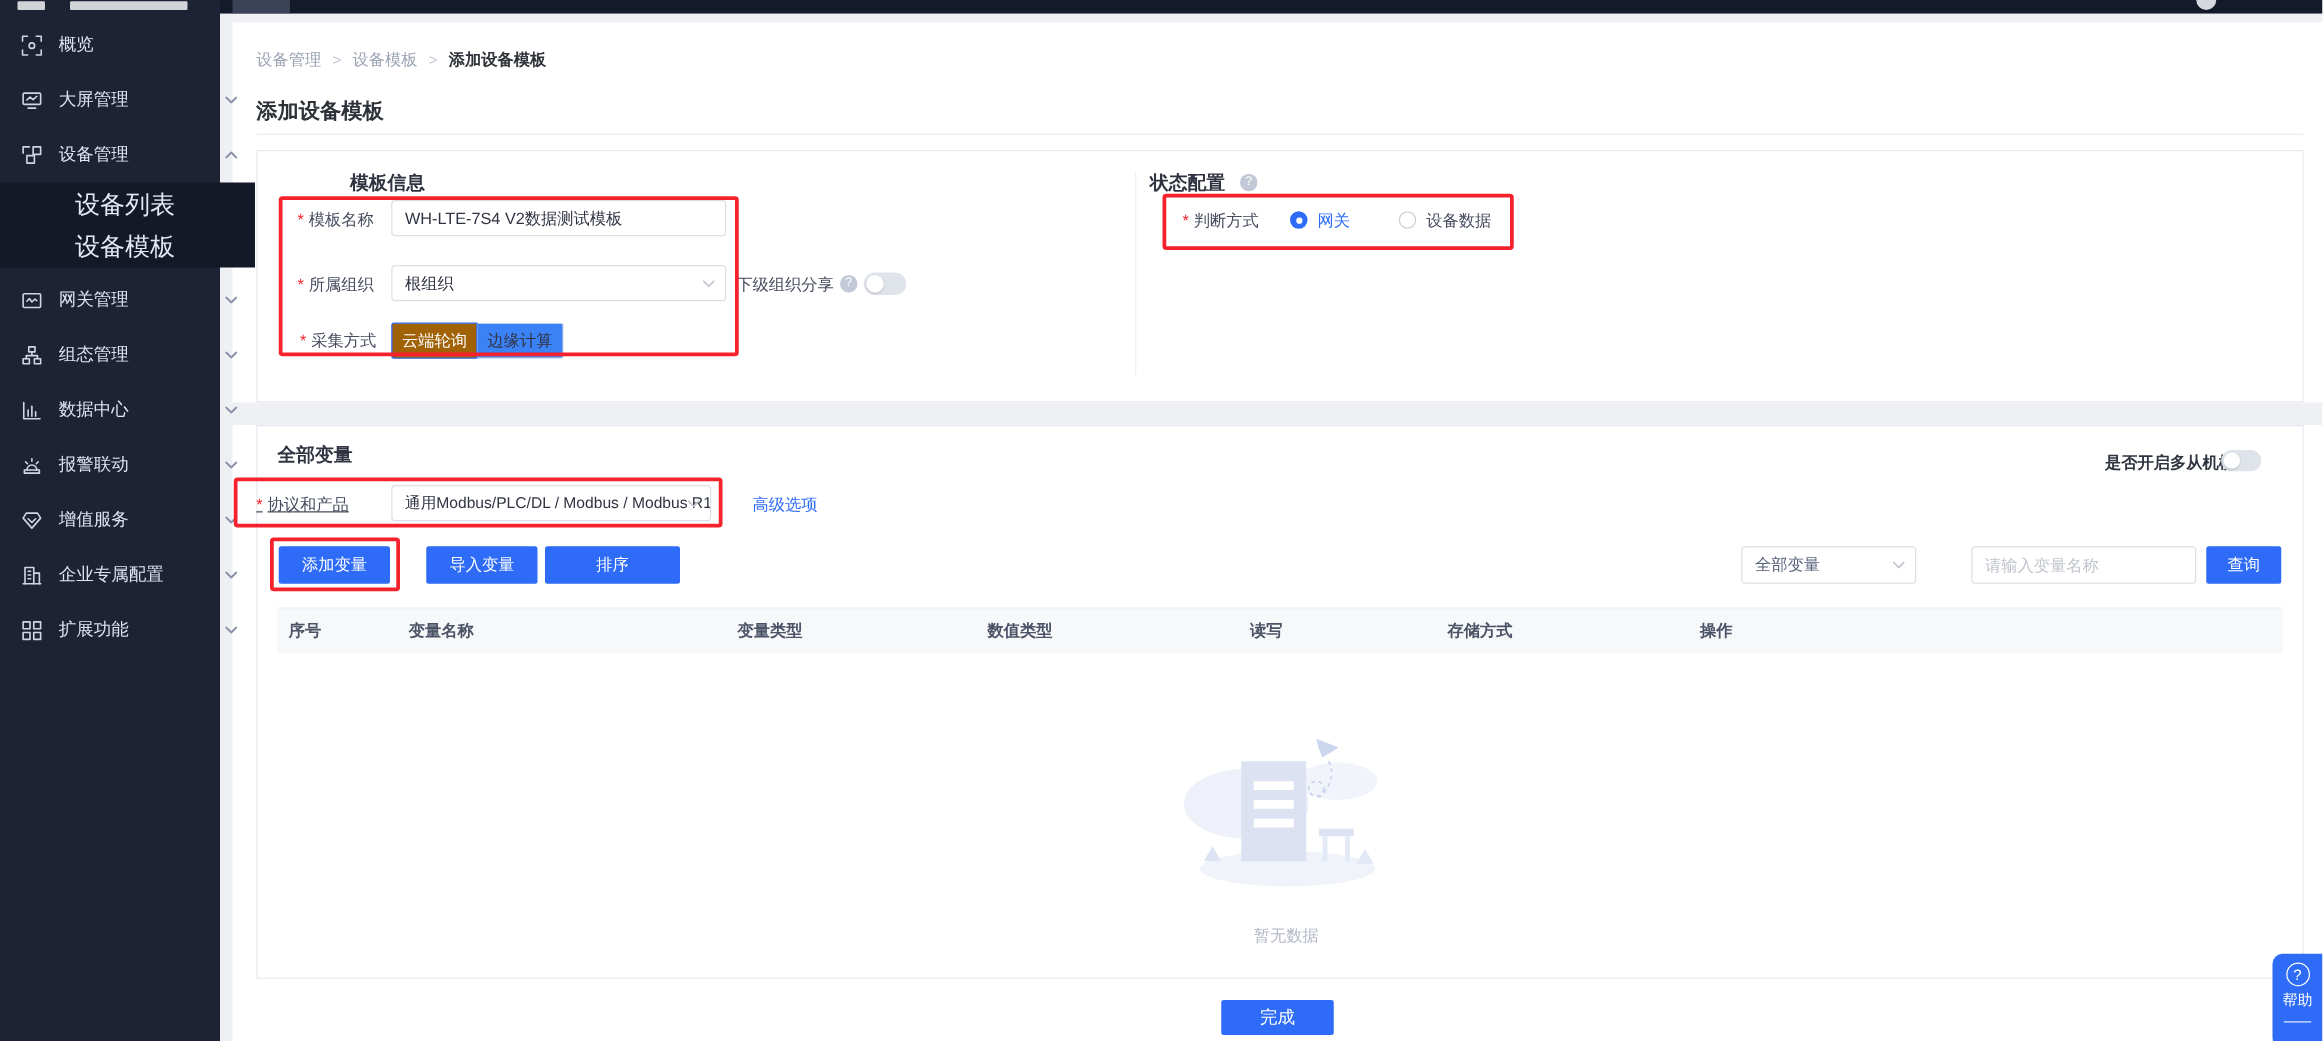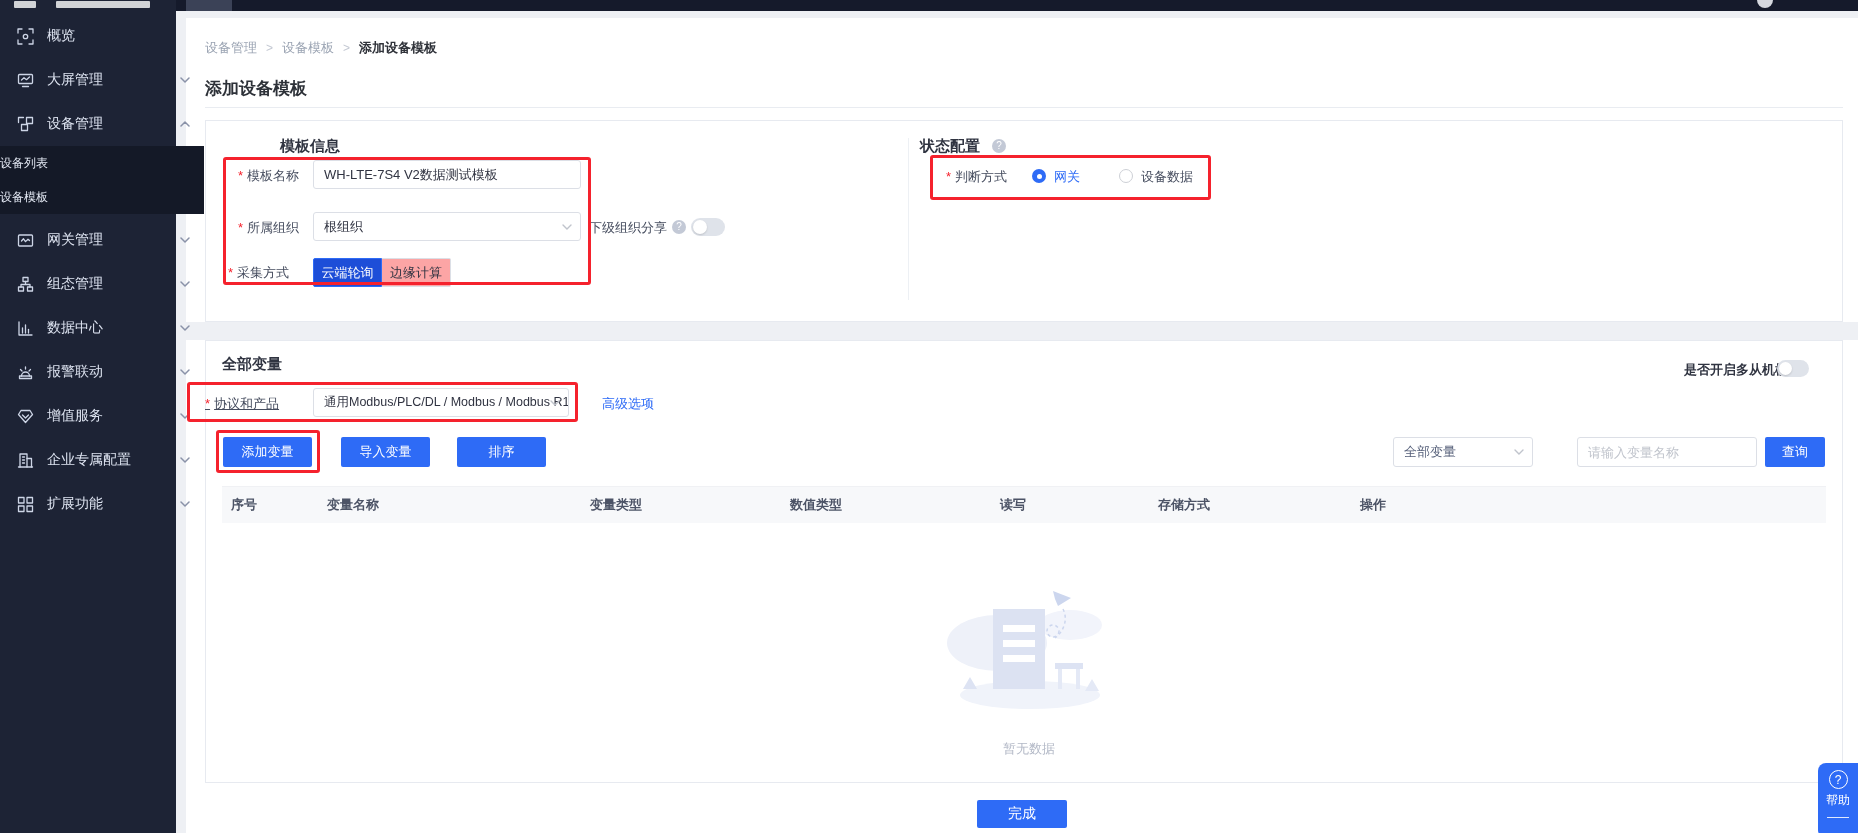--- a/index.html
+++ b/index.html
@@ -15,21 +15,21 @@
   .topbar-tab{left:10px;top:0;width:46px;height:11px;background:#3b4257;}
   .avatar{left:1757px;top:-8px;width:16px;height:16px;border-radius:50%;background:#d5d8de;z-index:4;}
   
   .sidebar{left:0;top:0;width:176px;height:833px;background:#1d2335;z-index:3;}
   .brand-frag{position:absolute;background:rgba(255,255,255,.8);border-radius:1px;}
   .menu{position:absolute;left:0;top:14px;width:204px;}
   .side-item{height:44px;display:flex;align-items:center;padding:0 14px 0 17px;color:#dde3f0;font-size:14px;cursor:pointer;}
   .side-item .ico{width:17px;height:17px;margin-right:13px;flex:none;}
   .side-item .chev{margin-left:auto;flex:none;}
   .sub-panel{background:#141927;}
-  .sub-item{height:34px;display:flex;align-items:center;font-size:12px;color:#e4e9f4;cursor:pointer;}
+  .sub-item{height:34px;display:flex;align-items:center;padding-left:60px;font-size:20px;color:#e4e9f4;cursor:pointer;}
   .gap4{height:4px;}
   svg.lin{fill:none;stroke:#cdd5e6;stroke-width:1.3;stroke-linecap:round;stroke-linejoin:round;}
   svg.chv{fill:none;stroke:#8a92a8;stroke-width:1.5;stroke-linecap:round;stroke-linejoin:round;}
   
   .gray{background:#eef0f4;}
   .breadcrumb{left:205px;top:39px;display:flex;align-items:center;gap:9px;font-size:13px;color:#9aa3b2;}
   .breadcrumb .sep{color:#c3c8d2;font-size:12px;}
   .breadcrumb .cur{color:#30333a;font-weight:bold;}
   .page-title{left:205px;top:77px;font-size:17px;font-weight:bold;color:#2d3138;}
   .hline{height:1px;background:#e9ecf1;}
@@ -40,23 +40,23 @@
   .inp{border:1px solid #dcdfe6;border-radius:3px;background:#fff;box-sizing:border-box;
        font-size:13px;color:#303341;padding:0 10px;font-family:inherit;}
   input.inp{outline:none;}
   input.inp::placeholder{color:#c0c4cc;}
   .selbox{border:1px solid #dcdfe6;border-radius:3px;background:#fff;box-sizing:border-box;
           display:flex;align-items:center;padding:0 24px 0 10px;font-size:13px;color:#303341;
           overflow:hidden;white-space:nowrap;cursor:pointer;}
   .selbox .chevd{position:absolute;right:8px;top:50%;margin-top:-3px;}
   .btn-primary{background:#2e6bf6;color:#fff;border:none;border-radius:2px;font-size:13px;
                display:flex;align-items:center;justify-content:center;cursor:pointer;font-family:inherit;}
-  .seg-on{background:#1d4ed8;color:#fff;border:1px solid #2e6bf6;border-radius:2px 0 0 2px;
+  .seg-on{background:#a16207;color:#fff;border:1px solid #2e6bf6;border-radius:2px 0 0 2px;
           display:flex;align-items:center;justify-content:center;font-size:13px;cursor:pointer;box-sizing:border-box;}
-  .seg-off{background:#fca5a5;color:#303341;border:1px solid #dcdfe6;border-left:none;border-radius:0 2px 2px 0;
+  .seg-off{background:#3b82f6;color:#303341;border:1px solid #dcdfe6;border-left:none;border-radius:0 2px 2px 0;
           display:flex;align-items:center;justify-content:center;font-size:13px;cursor:pointer;box-sizing:border-box;}
   .vline{width:1px;background:#edf0f4;}
   .switch{border-radius:10px;background:#dfe3ea;cursor:pointer;}
   .switch::after{content:"";position:absolute;top:2px;left:2px;width:14px;height:14px;border-radius:50%;background:#fff;box-shadow:0 1px 2px rgba(0,0,0,.15);}
   .switch.sm::after{width:13px;height:13px;}
   .qmark{width:14px;height:14px;border-radius:50%;background:#c3c9d6;color:#fff;font-size:10px;
          line-height:14px;text-align:center;cursor:pointer;}
   .radio{width:14px;height:14px;border-radius:50%;box-sizing:border-box;cursor:pointer;}
   .radio.on{background:#2e6bf6;}
   .radio.on::after{content:"";display:block;width:5px;height:5px;margin:4.5px auto 0;border-radius:50%;background:#fff;}
@@ -251,21 +251,21 @@
 <div class="abs selbox" style="left:313px;top:212px;width:268px;height:29px;">
   <span>根组织</span>
   <svg class="chevd" width="10" height="6" viewBox="0 0 10 6">
       <path d="M1 1l4 4 4-4" fill="none" stroke="#c0c4cc" stroke-width="1.4" stroke-linecap="round"></path>
     </svg>
 </div>
 <div class="abs lbl" style="left:589px;top:219px;">下级组织分享</div>
 <div class="abs qmark" style="left:672px;top:220px;">?</div>
 <div class="abs switch" style="left:691px;top:218px;width:34px;height:18px;"></div>
 
-<div class="abs lbl" style="left:228px;top:264px;">
+<div class="abs lbl" style="left:240px;top:264px;">
   <span class="req">*</span><span>采集方式</span>
 </div>
 <div class="abs seg-on" style="left:313px;top:258px;width:69px;height:29px;">云端轮询</div>
 <div class="abs seg-off" style="left:382px;top:258px;width:69px;height:29px;">边缘计算</div>
 
 <div class="abs vline" style="left:908px;top:138px;height:162px;"></div>
 <div class="abs sec-title" style="left:920px;top:137px;">状态配置</div>
 <div class="abs qmark" style="left:992px;top:139px;">?</div>
 
 <div class="abs lbl" style="left:946px;top:168px;">
@@ -294,21 +294,21 @@
 </div>
 <div class="abs link" style="left:602px;top:395px;">高级选项</div>
 
 <div class="abs lbl" style="left:1684px;top:361px;font-weight:bold;color:#303441;">是否开启多从机模式</div>
 <div class="abs switch sm" style="left:1777px;top:360px;width:32px;height:17px;"></div>
 
 <div class="abs annotation" style="left:187px;top:382px;width:391px;height:40px;"></div>
 
 <div class="abs btn-primary" style="left:223px;top:437px;width:89px;height:30px;">添加变量</div>
 <div class="abs btn-primary" style="left:341px;top:437px;width:89px;height:30px;">导入变量</div>
-<div class="abs btn-primary" style="left:457px;top:437px;width:89px;height:30px;">排序</div>
+<div class="abs btn-primary" style="left:436px;top:437px;width:108px;height:30px;">排序</div>
 <div class="abs annotation" style="left:216px;top:430px;width:104px;height:43px;"></div>
 
 <div class="abs selbox" style="left:1393px;top:437px;width:140px;height:30px;color:#56607a;">
   <span>全部变量</span>
   <svg class="chevd" width="10" height="6" viewBox="0 0 10 6">
       <path d="M1 1l4 4 4-4" fill="none" stroke="#c0c4cc" stroke-width="1.4" stroke-linecap="round"></path>
     </svg>
 </div>
 <input class="abs inp" style="left: 1577px; top: 437px; width: 180px; height: 30px;" placeholder="请输入变量名称">
 <div class="abs btn-primary" style="left:1765px;top:437px;width:60px;height:30px;">查询</div>

